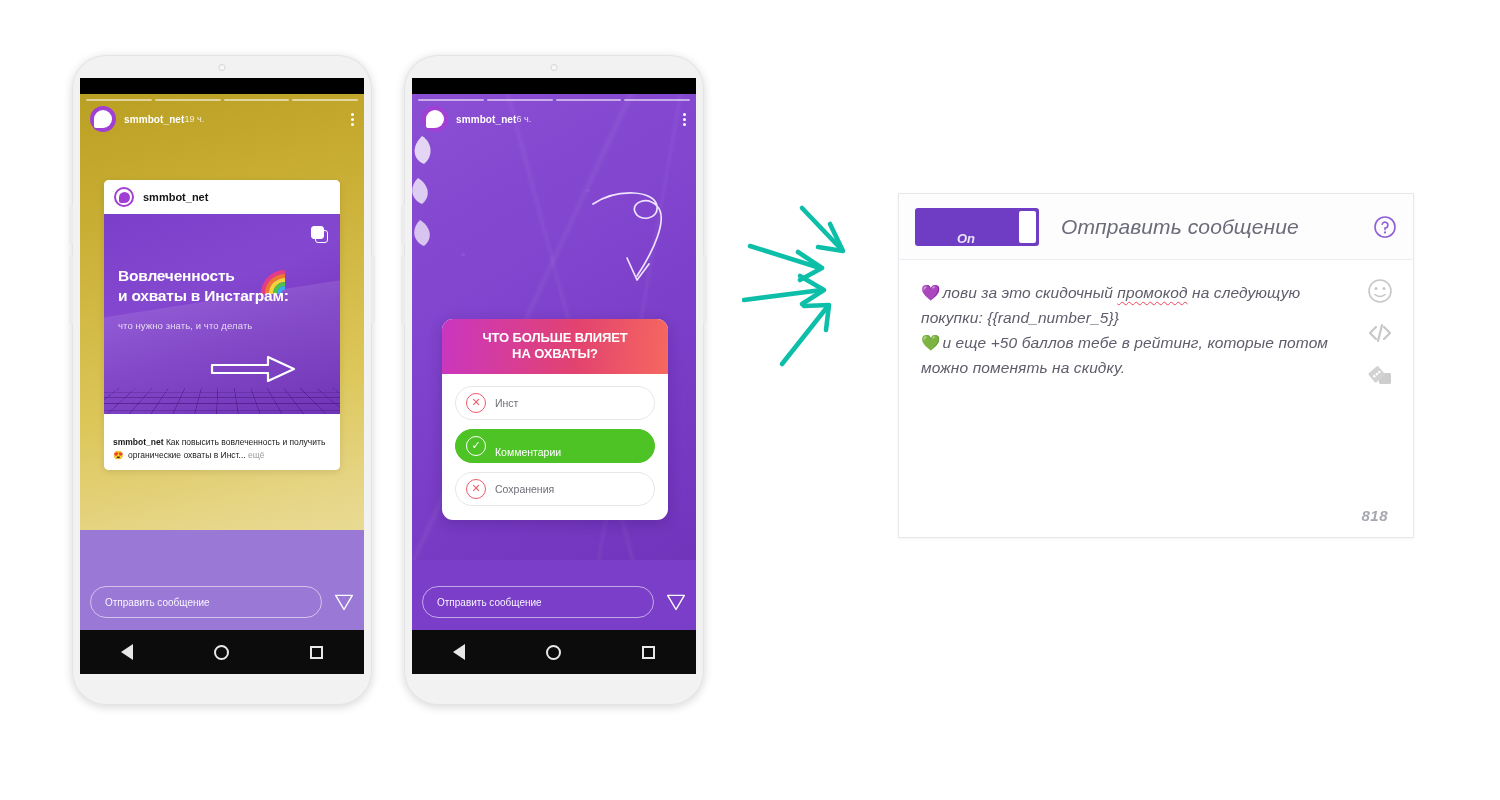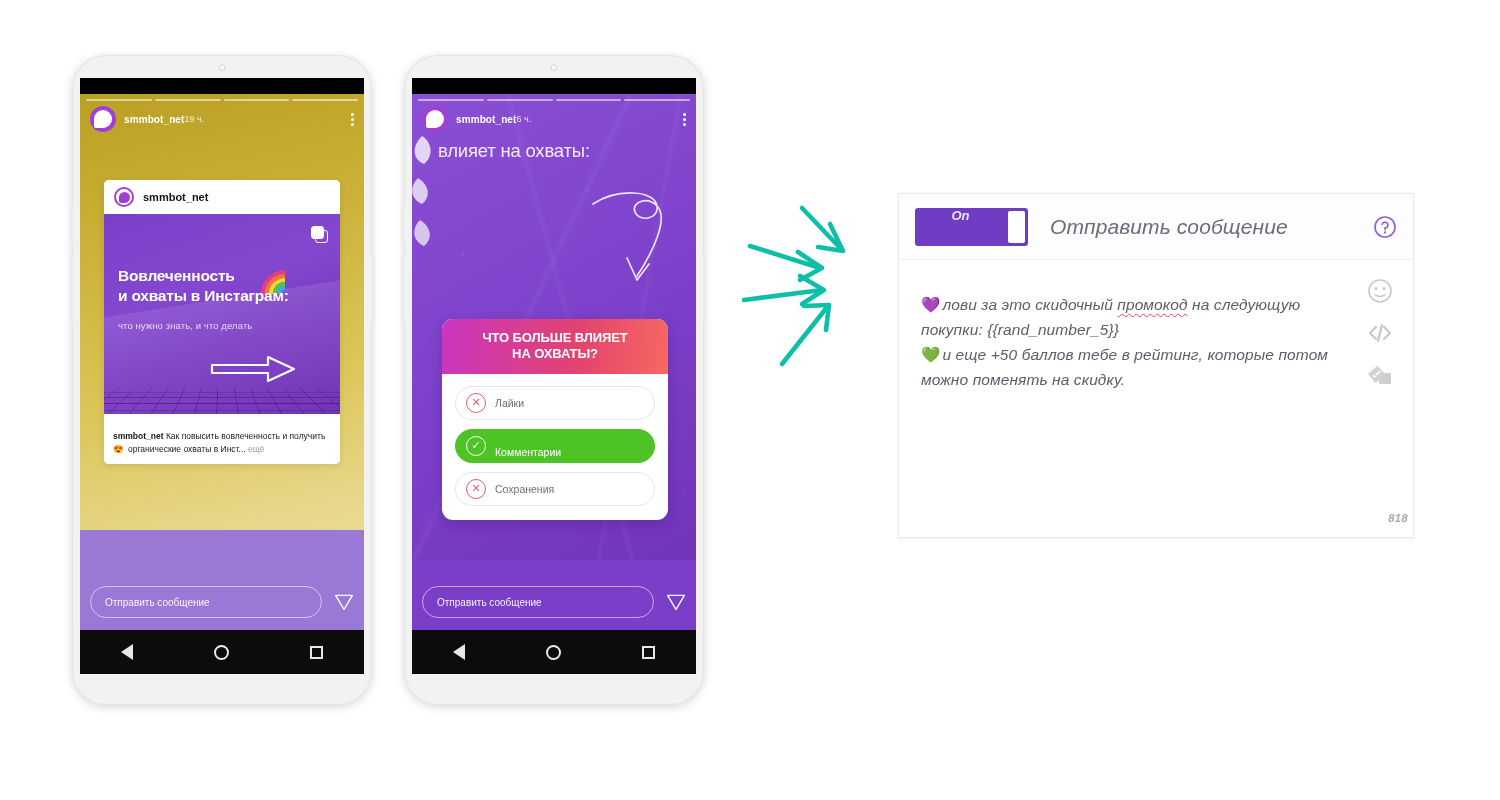--- a/index.html
+++ b/index.html
@@ -176,21 +176,21 @@
     color: rgba(255,255,255,.78); font-size: 9.5px; letter-spacing: .1px;
   }
   .rainbow {
     position: absolute; left: 157px; top: 44px; width: 26px; height: 36px;
     overflow: hidden;
   }
   .arrow-outline {
     position: absolute; left: 106px; top: 140px; width: 86px; height: 30px;
   }
   .caption-box {
-    background: #fff; padding: 16px 9px 8px 9px;
+    background: #fff; padding: 22px 9px 8px 9px;
     font-size: 8.5px; line-height: 1.5; color: #1a1a1a;
   }
   .caption-box b { font-weight: 700; }
   .caption-box .more { color: #9a9a9a; }
   .purple-bottom {
     position: absolute; left: 0; right: 0; bottom: 0; height: 100px;
     background: #9a78d6;
   }
 
   
@@ -260,55 +260,55 @@
     position: absolute; left: 898px; top: 193px; width: 516px; height: 345px;
     background: #fff;
     border: 1px solid #e7e7ec;
     box-shadow: 0 1px 3px rgba(0,0,0,.05);
   }
   .editor-head {
     height: 66px; display: flex; align-items: center; padding: 0 16px;
     border-bottom: 1px solid #ededf1; background: #fdfdfe;
   }
   .toggle {
-    width: 113px; height: 38px; background: #6f3cc4; border-radius: 3px;
-    position: relative; display: flex; align-items: flex-start; justify-content: center;
+    width: 124px; height: 38px; background: #6f3cc4; border-radius: 3px;
+    position: relative; display: flex; align-items: flex-end; justify-content: center;
     flex: 0 0 auto;
   }
   .toggle .lbl { color: #ece4f9; font-size: 13px; font-weight: bold; font-style: italic; margin-right: 22px; }
   .toggle .knob {
     position: absolute; right: 3px; top: 3px; bottom: 3px; width: 17px;
     background: #fff; border-radius: 2px;
   }
   .editor-title {
     margin-left: 22px; font-size: 21px; color: #6b6b7a; font-style: italic;
     letter-spacing: .1px;
   }
   .help-ic { margin-left: auto; width: 24px; height: 24px; }
   .editor-body { position: relative; height: 278px; padding: 20px 70px 0 22px; }
   .msg-text {
     font-size: 15.5px; line-height: 1.62; color: #5d5d6b; font-style: italic;
     letter-spacing: .1px;
   }
   .msg-text p { margin: 0 0 17px 0; }
-  .msg-text p:last-child { margin-bottom: 0; margin-top: 12px; }
+  .msg-text p:last-child { margin-bottom: 0; }
   .emoji { font-style: normal; margin-right: 2px; }
   .sq-red {
     text-decoration: underline; text-decoration-style: wavy;
     text-decoration-color: #f0445a; text-underline-offset: 3px;
     text-decoration-thickness: 1px;
   }
   .tool-rail {
     position: absolute; right: 16px; top: 18px; width: 34px;
     display: flex; flex-direction: column; align-items: center; gap: 16px;
   }
   .tool-rail > div { width: 26px; height: 26px; opacity: .32; }
   .counter {
-    position: absolute; right: 5px; bottom: 14px;
-    font-size: 11px; color: #a7a7b4; font-style: italic; font-weight: bold;
+    position: absolute; right: 25px; bottom: 14px;
+    font-size: 15px; color: #a7a7b4; font-style: italic; font-weight: bold;
     letter-spacing: .5px;
   }
 </style>
 </head>
 <body>
 
 <div class="stage">
 
   <div class="phone" id="phone1">
     <div class="phone-side-l"></div>
@@ -435,38 +435,37 @@
           <div class="story-user">smmbot_net</div>
           <div class="story-time">6 ч.</div>
           <div class="story-more">
             <span></span>
               <span></span>
               <span></span>
           </div>
         </div>
 
         <div class="q-text">
-          <div>влияет на охваты:</div>
         </div>
 
         <svg class="curly-arrow" viewBox="0 0 90 110">
           <path d="M6 14 C30 -2 68 0 70 16 C72 30 52 32 48 22 C44 12 60 6 70 16 C82 28 66 62 50 86" fill="none" stroke="#efe3ff" stroke-width="1.7" stroke-linecap="round"></path>
           <path d="M40 68 L50 90 L62 74" fill="none" stroke="#efe3ff" stroke-width="1.7" stroke-linecap="round" stroke-linejoin="round"></path>
         </svg>
 
         <div class="poll-card">
           <div class="poll-head">
             <div>ЧТО БОЛЬШЕ ВЛИЯЕТ</div>
             <div>НА ОХВАТЫ?</div>
           </div>
           <div class="poll-body">
 
             <div class="poll-opt">
               <div class="opt-mark x">✕</div>
-              <div class="opt-label">Лайки</div>
+              <div class="opt-label">Инст</div>
             </div>
 
             <div class="poll-opt correct">
               <div class="opt-mark v">✓</div>
               <div class="opt-label">Комментарии</div>
             </div>
 
             <div class="poll-opt">
               <div class="opt-mark x">✕</div>
               <div class="opt-label">Сохранения</div>

